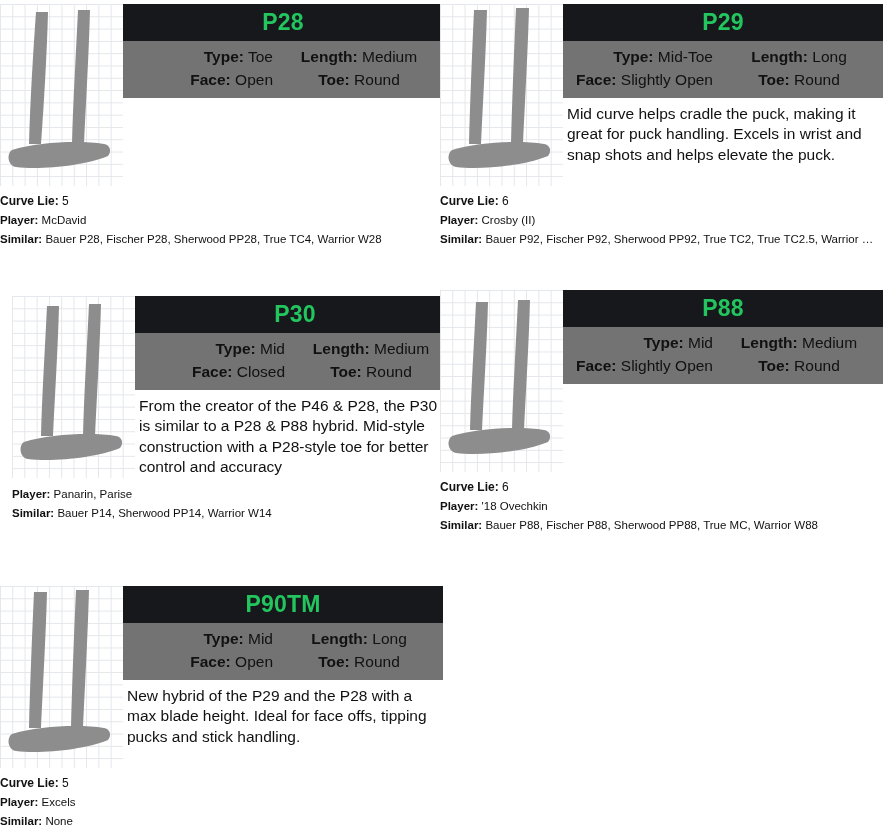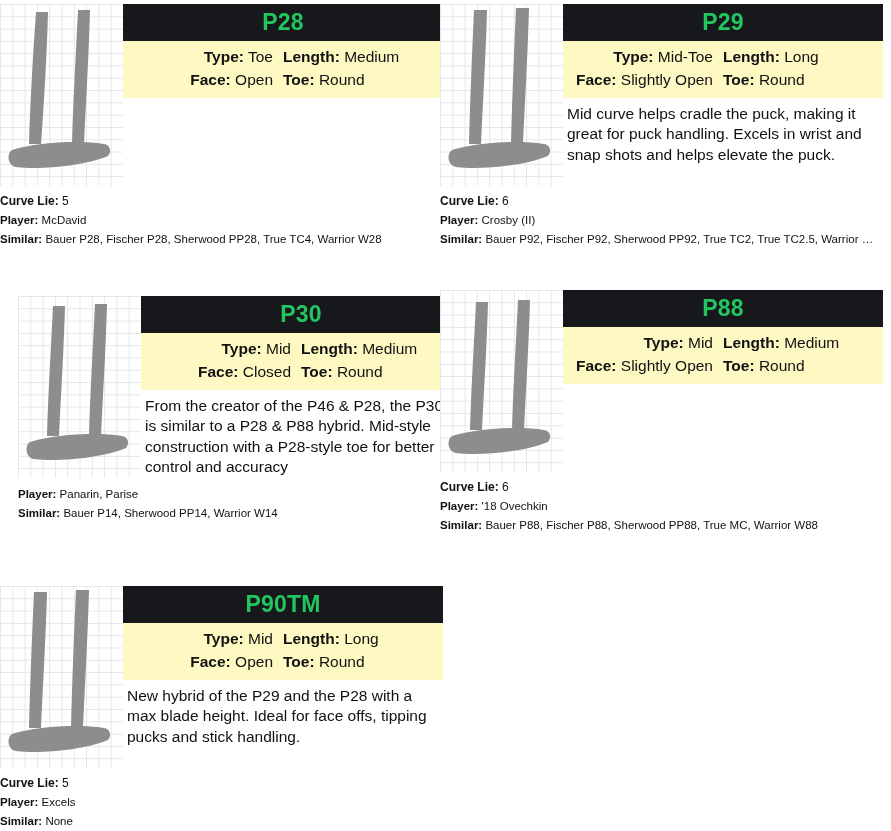--- a/index.html
+++ b/index.html
@@ -44,32 +44,32 @@
     background: #16181b;
     color: #22c55e;
     text-align: center;
     font-weight: bold;
     font-size: 23px;
     line-height: 1.05;
     padding: 6px 4px 7px 4px;
     letter-spacing: .2px;
   }
   .spec-table {
-    background: #fef9c3;
+    background: #737373;
     padding: 4px 8px 6px 8px;
   }
   .spec-row {
     display: flex;
     justify-content: space-between;
     font-size: 15.5px;
     line-height: 1.5;
   }
   .spec-cell { white-space: nowrap; }
   .spec-cell.left { text-align: right; flex: 1 1 50%; padding-right: 10px;}
-  .spec-cell.right { text-align: left; flex: 1 1 50%; }
+  .spec-cell.right { text-align: center; flex: 1 1 50%; }
   .spec-key { font-weight: bold; }
   .desc {
     font-size: 15.5px;
     line-height: 1.32;
     padding: 6px 6px 2px 4px;
   }
   .meta {
     margin-top: 6px;
     font-size: 11.5px;
     line-height: 1.62;
@@ -141,21 +141,21 @@
         <div class="desc">Mid curve helps cradle the puck, making it great for puck handling. Excels in wrist and snap shots and helps elevate the puck.</div>
       </div>
     </div>
     <div class="meta">
       <div class="meta-row curve"><span class="k">Curve Lie:</span> <span>6</span></div>
       <div class="meta-row"><span class="k">Player:</span> <span>Crosby (II)</span></div>
       <div class="meta-row"><span class="k">Similar:</span> <span>Bauer P92, Fischer P92, Sherwood PP92, True TC2, True TC2.5, Warrior W03</span></div>
     </div>
   </div>
 
-  <div class="card" style="left:18px; top:296px;">
+  <div class="card" style="left:12px; top:296px;">
     <div class="card-top">
       <div class="blade-wrap">
         <svg class="blade-svg" width="123" height="182" viewBox="0 0 123 182">
           <g fill="#8d8d8d">
             <path d="M35 10 C33 52, 30 100, 29 140 L41 140 C43 98, 46 50, 47 10 Z"></path>
             <path d="M77 8 C75 50, 72 100, 71 140 L83 140 C85 98, 88 48, 89 8 Z"></path>
             <path d="M12 146 C38 138, 80 136, 104 140 C110 141, 112 147, 108 152 C84 162, 40 166, 16 163 C8 162, 6 150, 12 146 Z"></path>
           </g>
         </svg>
       </div>

